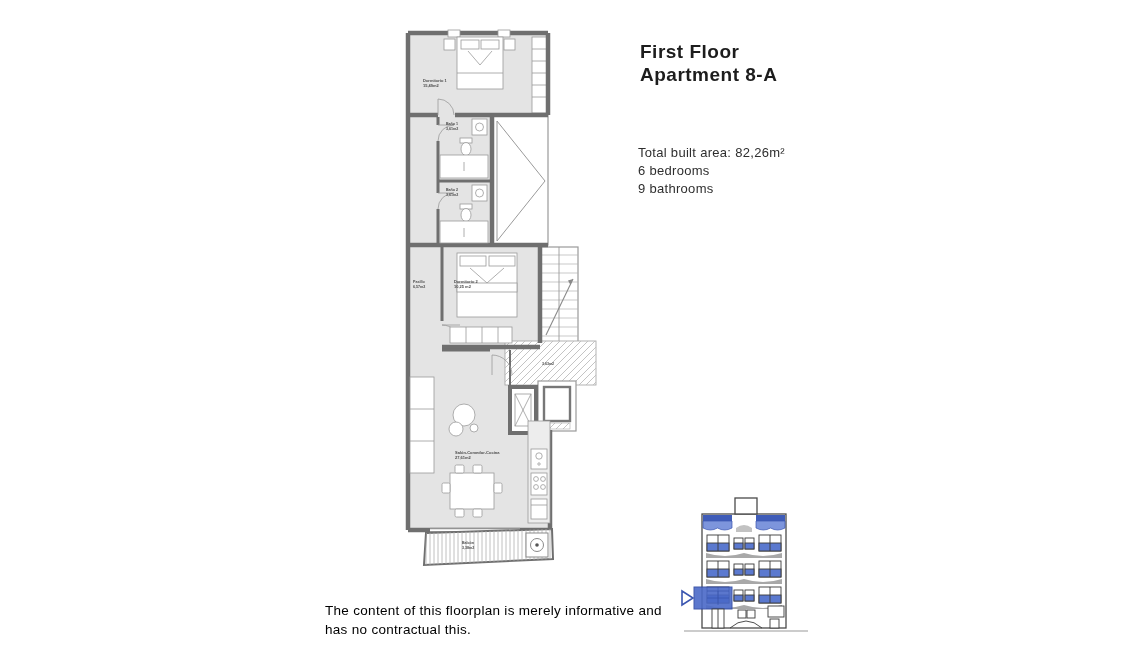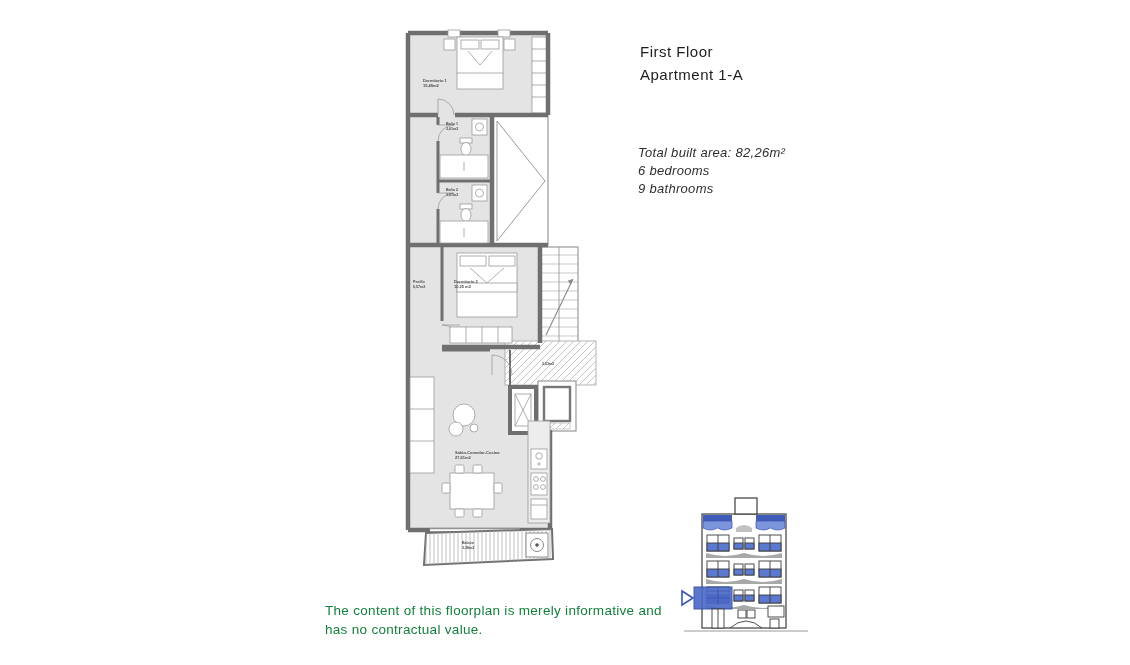--- a/index.html
+++ b/index.html
@@ -5,30 +5,30 @@
   html,body{margin:0;padding:0;}
   body{
     width:1130px;height:665px;background:#ffffff;position:relative;
     font-family:"Liberation Sans", sans-serif;overflow:hidden;
   }
   .page{position:absolute;inset:0;}
   .plan-svg{position:absolute;left:400px;top:25px;width:210px;height:560px;}
   .bldg-svg{position:absolute;left:680px;top:487px;width:132px;height:172px;}
   .title-block{
     position:absolute;left:640px;top:40px;
-    font-size:15px;line-height:23px;color:#1d1d1d;
-    letter-spacing:0.5px;font-weight:400;
+    font-size:19px;line-height:23px;color:#1d1d1d;
+    letter-spacing:0.5px;font-weight:700;
   }
   .summary-block{
     position:absolute;left:638px;top:144px;
-    font-size:13px;line-height:18px;color:#2e2e2e;letter-spacing:0.3px;font-style:italic;
+    font-size:13px;line-height:18px;color:#2e2e2e;letter-spacing:0.3px;
   }
   .disclaimer{
     position:absolute;left:325px;top:601px;
-    font-size:13.5px;line-height:19px;color:#15803d;letter-spacing:0.3px;
+    font-size:13.5px;line-height:19px;color:#000000;letter-spacing:0.3px;
   }
   .rl{font-family:"Liberation Sans",sans-serif;font-size:4px;font-weight:700;fill:#4a4a4a;}
   .rl2{font-family:"Liberation Sans",sans-serif;font-size:3.6px;font-weight:700;fill:#4a4a4a;}
 </style>
 </head>
 <body>
 
 <div class="page">
 
   <svg class="plan-svg" viewBox="0 0 210 560">
@@ -207,32 +207,32 @@
 
     <text class="rl" x="55" y="429">Salón-Comedor-Cocina</text>
     <text class="rl" x="55" y="434">27,61m2</text>
 
     <text class="rl2" x="62" y="519">Balcón</text>
     <text class="rl2" x="62" y="524">3,38m2</text>
   </svg>
 
   <div class="title-block">
     <div>First Floor</div>
-    <div>Apartment 1-A</div>
+    <div>Apartment 8-A</div>
   </div>
 
   <div class="summary-block">
     <div>Total built area: 82,26m²</div>
     <div>6 bedrooms</div>
     <div>9 bathrooms</div>
   </div>
 
   <div class="disclaimer">
     <div>The content of this floorplan is merely informative and</div>
-    <div>has no contractual value.</div>
+    <div>has no contractual this.</div>
   </div>
 
   <svg class="bldg-svg" viewBox="0 0 132 172">
 
     <path d="M4,144 H128" stroke="#999999" stroke-width="1.2"></path>
 
     <rect x="22" y="27" width="84" height="114" fill="#ffffff" stroke="#4a4a4a" stroke-width="1.3"></rect>
     <rect x="55" y="11" width="22" height="16" fill="#ffffff" stroke="#4a4a4a" stroke-width="1.3"></rect>
 
     <g>

